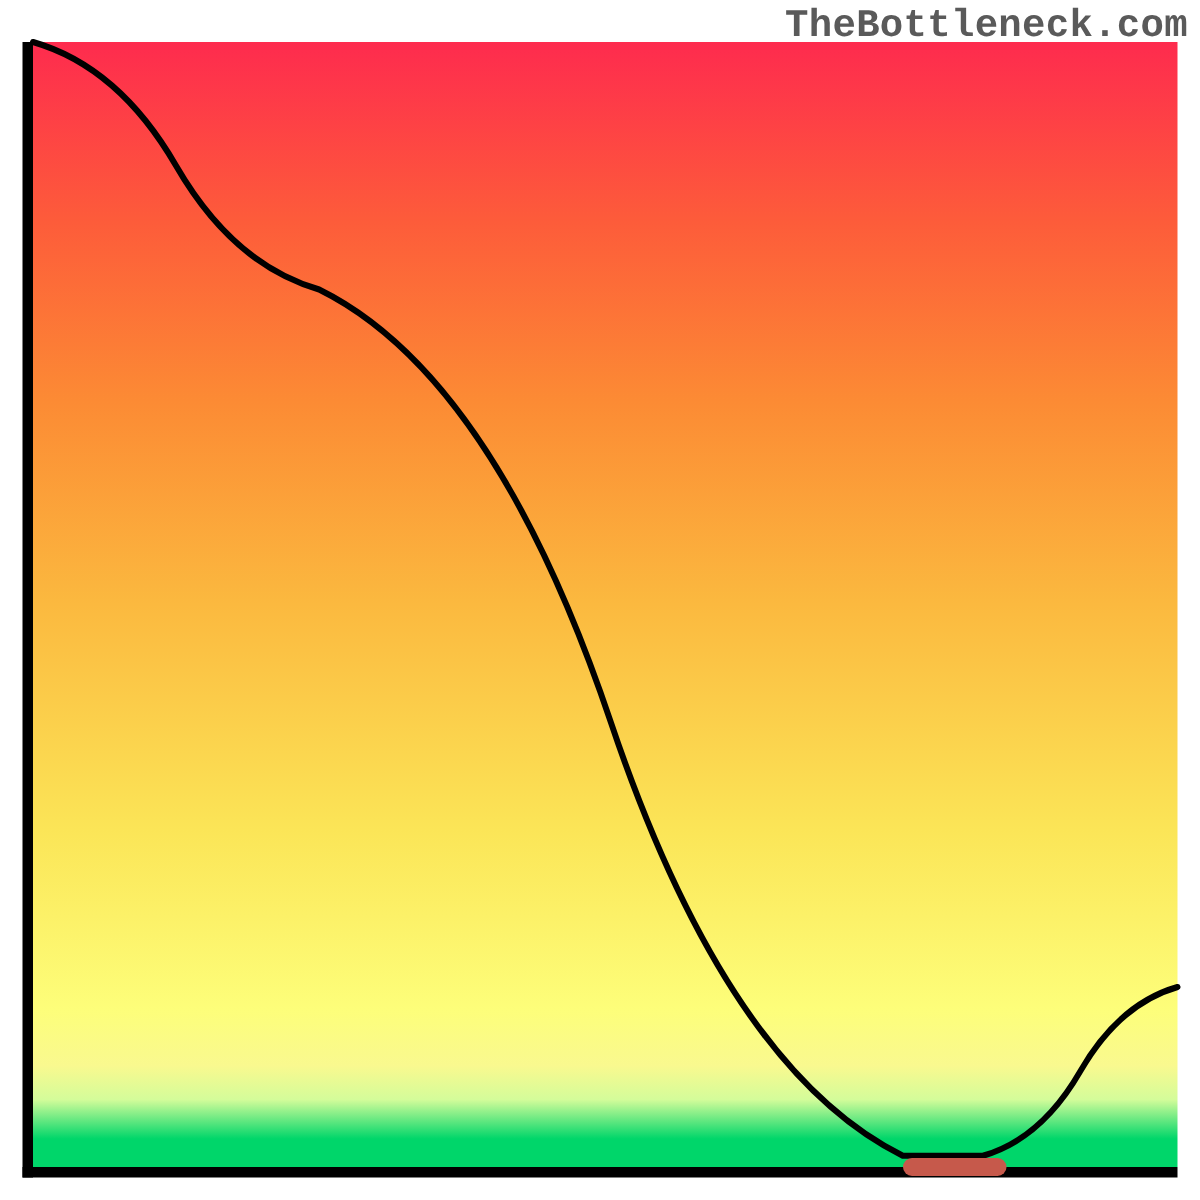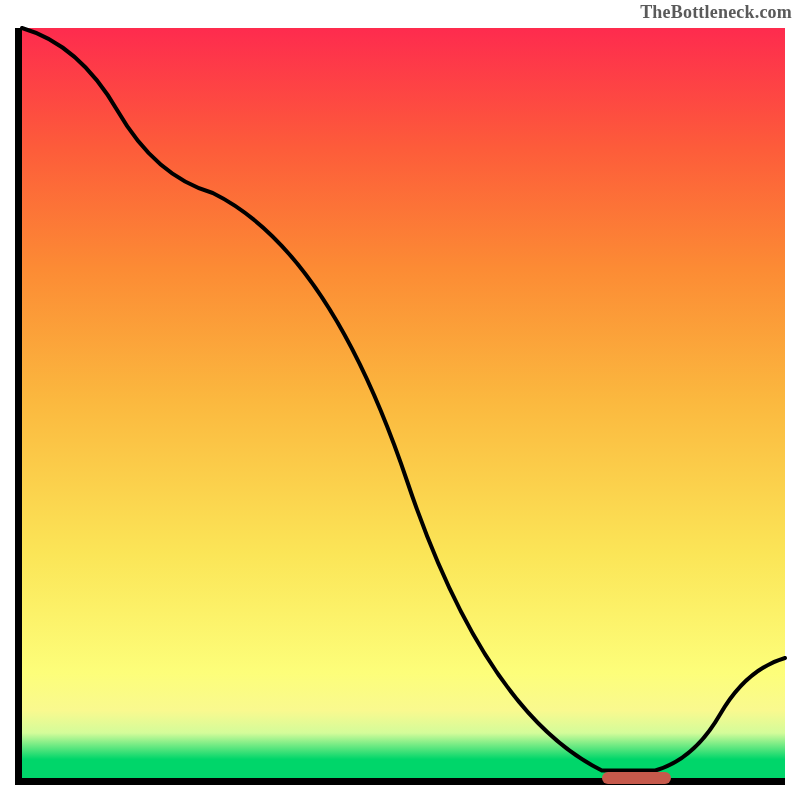--- a/index.html
+++ b/index.html
@@ -6,22 +6,22 @@
   html, body { width: 800px; height: 800px; overflow: hidden; background: #fff; }
   .wrapper {
     position: relative;
     width: 800px;
     height: 800px;
   }
   .watermark {
     position: absolute;
     top: 2px;
     right: 8px;
-    font-family: Liberation Serif, serif;
-    font-size: 18px;
+    font-family: Liberation Mono, monospace;
+    font-size: 26px;
     font-weight: 600;
     color: #5a5a5a;
     letter-spacing: 0.2px;
     z-index: 10;
   }
   .plot-frame {
     position: absolute;
     left: 15px;
     top: 28px;
     width: 770px;

